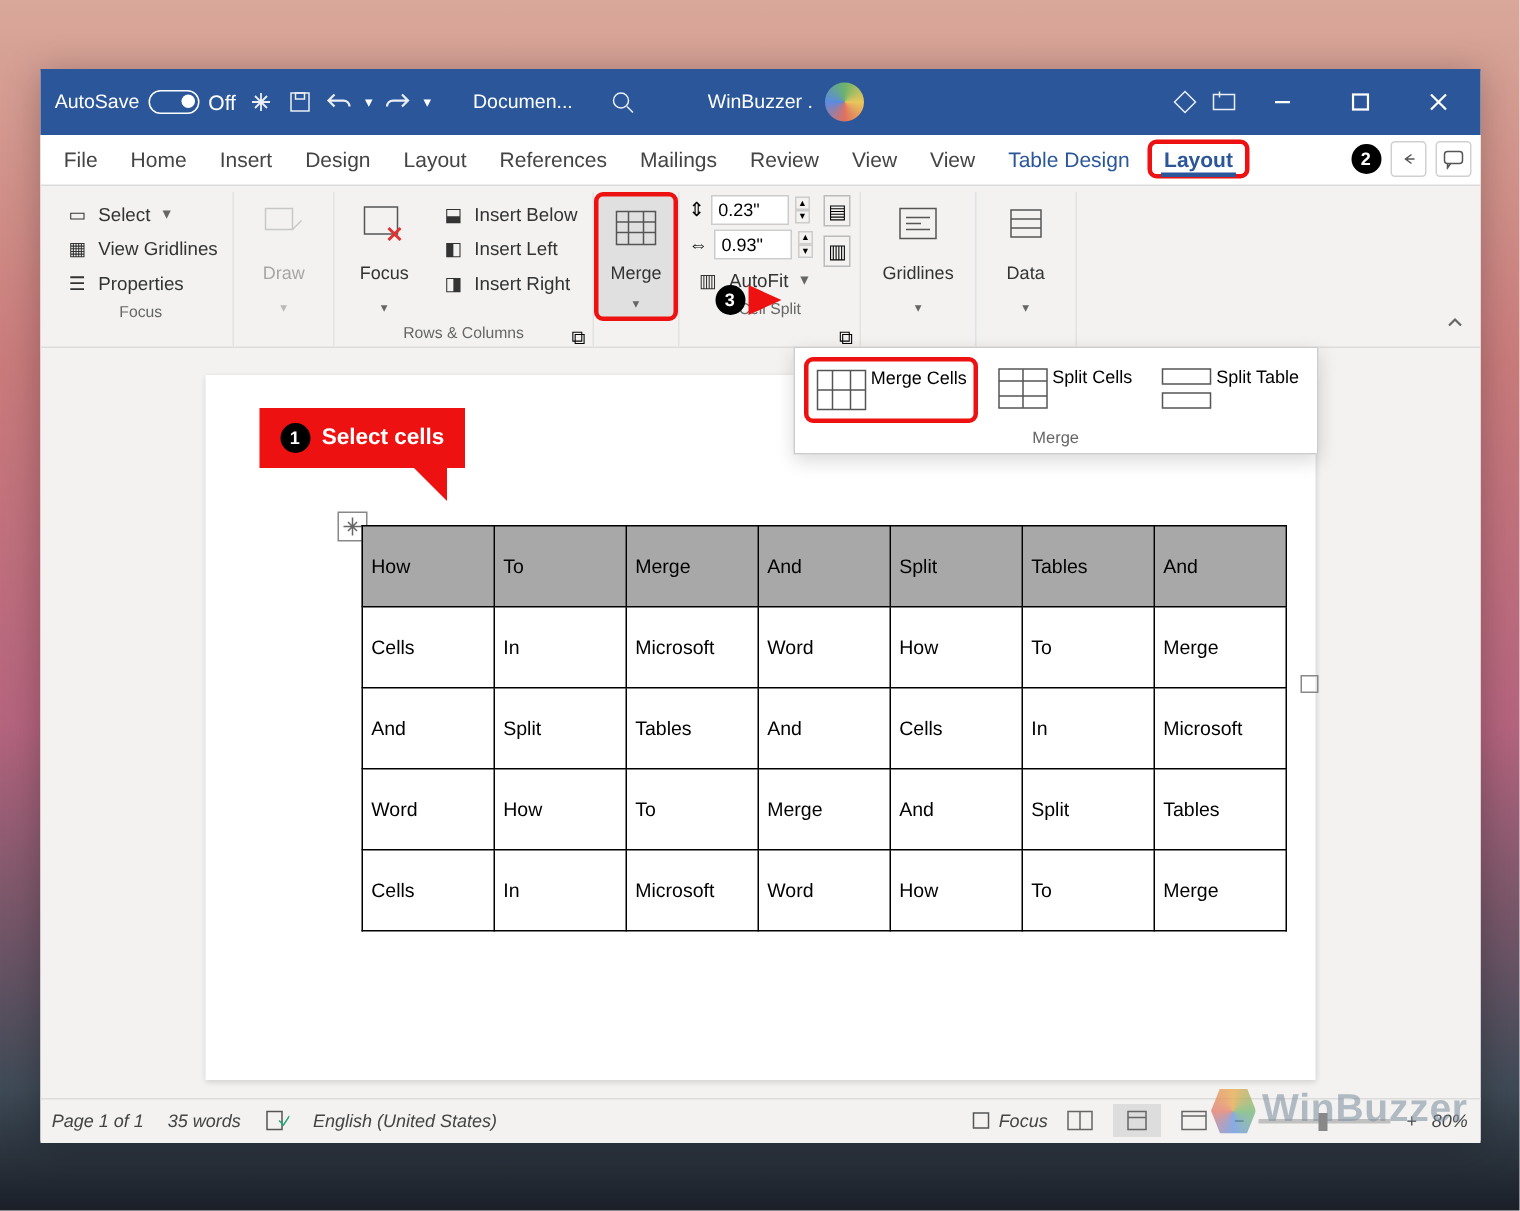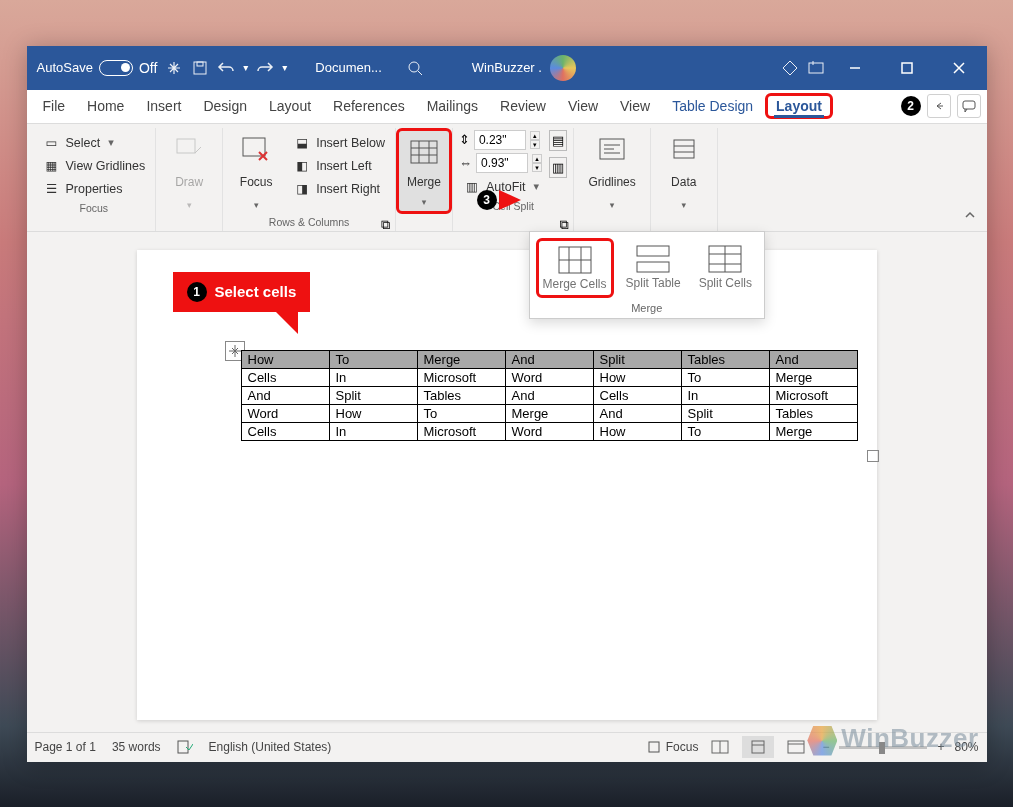--- a/index.html
+++ b/index.html
@@ -110,23 +110,23 @@
 .dropdown {
   position: absolute;
   top: 100%; left: 502px;
   background: #fff; border: 1px solid #ccc;
   box-shadow: 0 4px 12px rgba(0,0,0,.15);
   padding: 6px 6px 4px;
   z-index: 100;
 }
 .ddrow { display: flex; gap: 6px; }
 .ddbtn {
-  display: flex; flex-direction: column; align-items: center;
+  display: flex; flex-direction: row; 
   padding: 6px 6px; gap: 2px; cursor: pointer; text-align: center;
-  font-size: 12px; color: #737373; min-width: 50px;
+  font-size: 12px; color: #000000; min-width: 50px;
 }
 .ddbtn.framed { border: 3px solid #e11; border-radius: 6px; padding: 4px 4px; }
 .ddlabel { text-align: center; font-size: 11px; color: #666; margin-top: 4px; }
 
 .document {
   background: #f3f2f1; height: 500px; overflow: auto;
   display: flex; justify-content: center;
   padding-top: 18px;
 }
 .page {
@@ -152,29 +152,30 @@
 .anchor {
   position: absolute; left: 88px; top: 91px;
   width: 20px; height: 20px; border: 1px solid #888;
   display: flex; align-items: center; justify-content: center;
 }
 .wtable {
   position: absolute; left: 104px; top: 100px;
   border-collapse: collapse; font-size: 13px;
 }
 .wtable td {
-  border: 1px solid #000; padding: 1px 6px; width: 88px;
+  border: 1px solid #000; padding: 19px 6px; width: 88px;
 }
 .wtable tr:first-child td { background: #a8a8a8; }
 .end-square { position:absolute; left:730px; top:200px; width:12px; height:12px; border:1px solid #888; }
 
 .statusbar {
   height: 30px; background: #f3f2f1; border-top: 1px solid #dcdcdc;
   display: flex; align-items: center; padding: 0 8px; font-size: 12px; color: #444;
   gap: 16px;
+  font-style: italic;
 }
 .statusbar .sitem { display: flex; align-items: center; gap: 5px; cursor: pointer; }
 .statusbar .right { margin-left: auto; display: flex; align-items: center; gap: 6px; }
 .viewbtn { width: 32px; height: 22px; display: flex; align-items: center; justify-content: center; border: 1px solid transparent; cursor: pointer; }
 .viewbtn.active { background: #ddd; }
 .zoomslider { width: 88px; height: 3px; background: #c0c0c0; position: relative; }
 .zoomslider::after { content: ""; position: absolute; left: 40px; top: -4px; width: 6px; height: 12px; background: #888; }
 
 .watermark {
   position: absolute; right: 8px; bottom: 6px;
@@ -450,31 +451,31 @@
       <div class="ddrow">
         <div class="ddbtn framed">
           <svg width="36" height="30" viewBox="0 0 36 30" fill="none" stroke="#555">
               <rect x="2" y="2" width="32" height="26"></rect>
               <path d="M2 15h32M12 2v26M24 2v26"></path>
             </svg>
           <span>Merge Cells</span>
         </div>
         <div class="ddbtn">
           <svg width="36" height="30" viewBox="0 0 36 30" fill="none" stroke="#555">
+              <rect x="2" y="2" width="32" height="26"></rect>
+              <path d="M2 10h32M2 20h32M18 2v26"></path>
+            </svg>
+          <span>Split Cells</span>
+        </div>
+        <div class="ddbtn">
+          <svg width="36" height="30" viewBox="0 0 36 30" fill="none" stroke="#555">
               <rect x="2" y="2" width="32" height="10"></rect>
               <rect x="2" y="18" width="32" height="10"></rect>
             </svg>
           <span>Split Table</span>
-        </div>
-        <div class="ddbtn">
-          <svg width="36" height="30" viewBox="0 0 36 30" fill="none" stroke="#555">
-              <rect x="2" y="2" width="32" height="26"></rect>
-              <path d="M2 10h32M2 20h32M18 2v26"></path>
-            </svg>
-          <span>Split Cells</span>
         </div>
       </div>
       <div class="ddlabel">Merge</div>
     </div>
   </div>
 
   <span class="numbadge badge-abs" style="left:450px;top:144px">3</span>
   <span class="numbadge badge-abs" style="left:454px;top:268px">4</span>
   <div style="position:absolute;left:472px;top:144px;width:0;height:0;border-top:10px solid transparent;border-bottom:10px solid transparent;border-left:22px solid #e11"></div>
 

